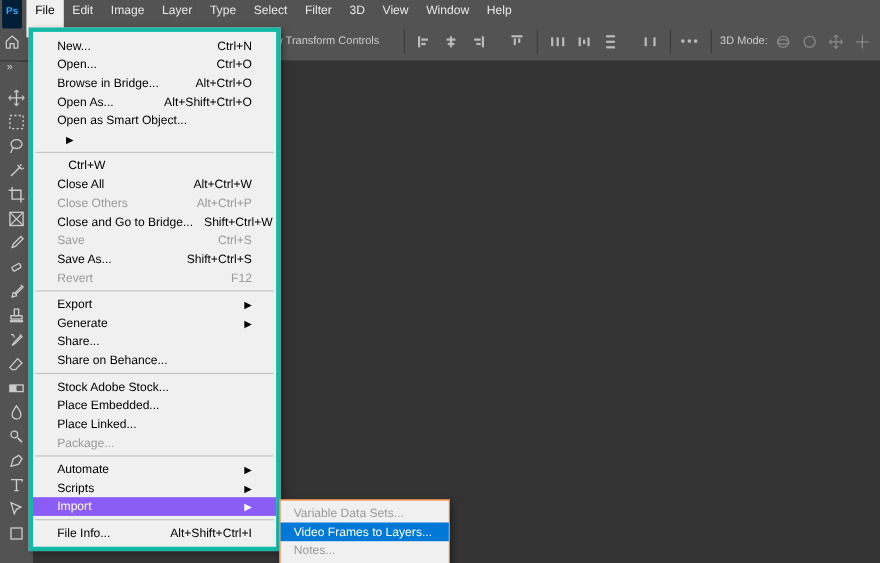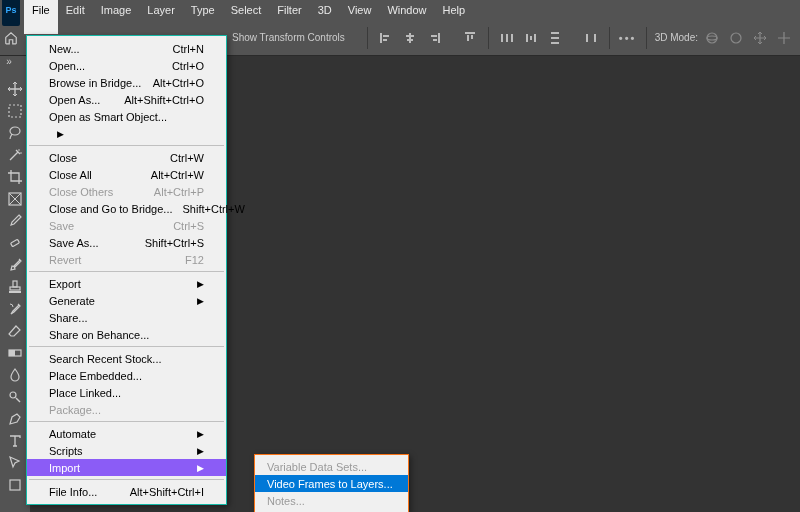--- a/index.html
+++ b/index.html
@@ -7,21 +7,21 @@
 .menubar{display:flex;align-items:center;background:#535353;height:20px;padding-left:2px}
 .ps-icon{width:18px;height:32px;background:#001e36;color:#31a8ff;font-size:9px;font-weight:700;display:flex;align-items:center;justify-content:center;border-radius:2px;margin-right:4px}
 .menuitem{padding:18px 8px;color:#e8e8e8;cursor:default}
 .menuitem.open{background:#f0f0f0;color:#000}
 .optionsbar{display:flex;align-items:center;background:#535353;height:36px;border-bottom:1px solid #2a2a2a;padding-left:2px;gap:6px}
 .opt-home{width:18px;height:18px;display:flex;align-items:center;justify-content:center;color:#e8e8e8}
 .toggle-bar{width:18px;height:56px;background:#535353;position:absolute;left:0;top:56px;display:flex;align-items:flex-start;justify-content:center;color:#ccc;font-size:10px}
 .toolpanel{position:absolute;left:0;top:76px;width:30px;background:#535353;display:flex;flex-direction:column;align-items:center;padding-top:2px;gap:0}
 .tool{width:28px;height:22px;display:flex;align-items:center;justify-content:center;color:#ccc;cursor:default}
 .canvas{position:absolute;left:30px;top:56px;right:0;bottom:0;background:#333}
-.dropdown{position:absolute;left:26px;top:35px;width:201px;background:#f0f0f0;color:#000;border:1px solid #14b8a6;box-shadow:2px 2px 6px rgba(0,0,0,.4);padding:4px 0}
+.dropdown{position:absolute;left:26px;top:25px;width:229px;background:#f0f0f0;color:#000;border:4px solid #14b8a6;box-shadow:2px 2px 6px rgba(0,0,0,.4);padding:4px 0}
 .dd-item{display:flex;align-items:center;justify-content:space-between;padding:2px 22px 2px 22px;height:17px;cursor:default;white-space:nowrap}
 .dd-item.disabled{color:#9a9a9a}
 .dd-item.hl{background:#8b5cf6;color:#fff}
 .dd-label{flex:1}
 .dd-short{color:#000;margin-left:10px}
 .dd-item.disabled .dd-short{color:#9a9a9a}
 .dd-sub{font-size:9px;margin-left:8px;color:#000}
 .dd-item.hl .dd-sub{color:#fff}
 .dd-sep{height:1px;background:#c0c0c0;margin:3px 2px}
 .submenu{position:absolute;left:254px;top:454px;width:155px;background:#f0f0f0;color:#000;border:1px solid #f97316;box-shadow:2px 2px 6px rgba(0,0,0,.4);padding:3px 0}
@@ -282,21 +282,20 @@
       <span class="dd-short">Alt+Shift+Ctrl+O</span>
     </div>
     <div class="dd-item">
       <span class="dd-label">Open as Smart Object...</span>
     </div>
     <div class="dd-item">
       <span class="dd-sub">▶</span>
     </div>
     <div class="dd-sep"></div>
     <div class="dd-item">
-      <span class="dd-label">Close</span>
       <span class="dd-short">Ctrl+W</span>
     </div>
     <div class="dd-item">
       <span class="dd-label">Close All</span>
       <span class="dd-short">Alt+Ctrl+W</span>
     </div>
     <div class="dd-item disabled">
       <span class="dd-label">Close Others</span>
       <span class="dd-short">Alt+Ctrl+P</span>
     </div>
@@ -326,21 +325,21 @@
       <span class="dd-sub">▶</span>
     </div>
     <div class="dd-item">
       <span class="dd-label">Share...</span>
     </div>
     <div class="dd-item">
       <span class="dd-label">Share on Behance...</span>
     </div>
     <div class="dd-sep"></div>
     <div class="dd-item">
-      <span class="dd-label">Search Recent Stock...</span>
+      <span class="dd-label">Stock Adobe Stock...</span>
     </div>
     <div class="dd-item">
       <span class="dd-label">Place Embedded...</span>
     </div>
     <div class="dd-item">
       <span class="dd-label">Place Linked...</span>
     </div>
     <div class="dd-item disabled">
       <span class="dd-label">Package...</span>
     </div>

